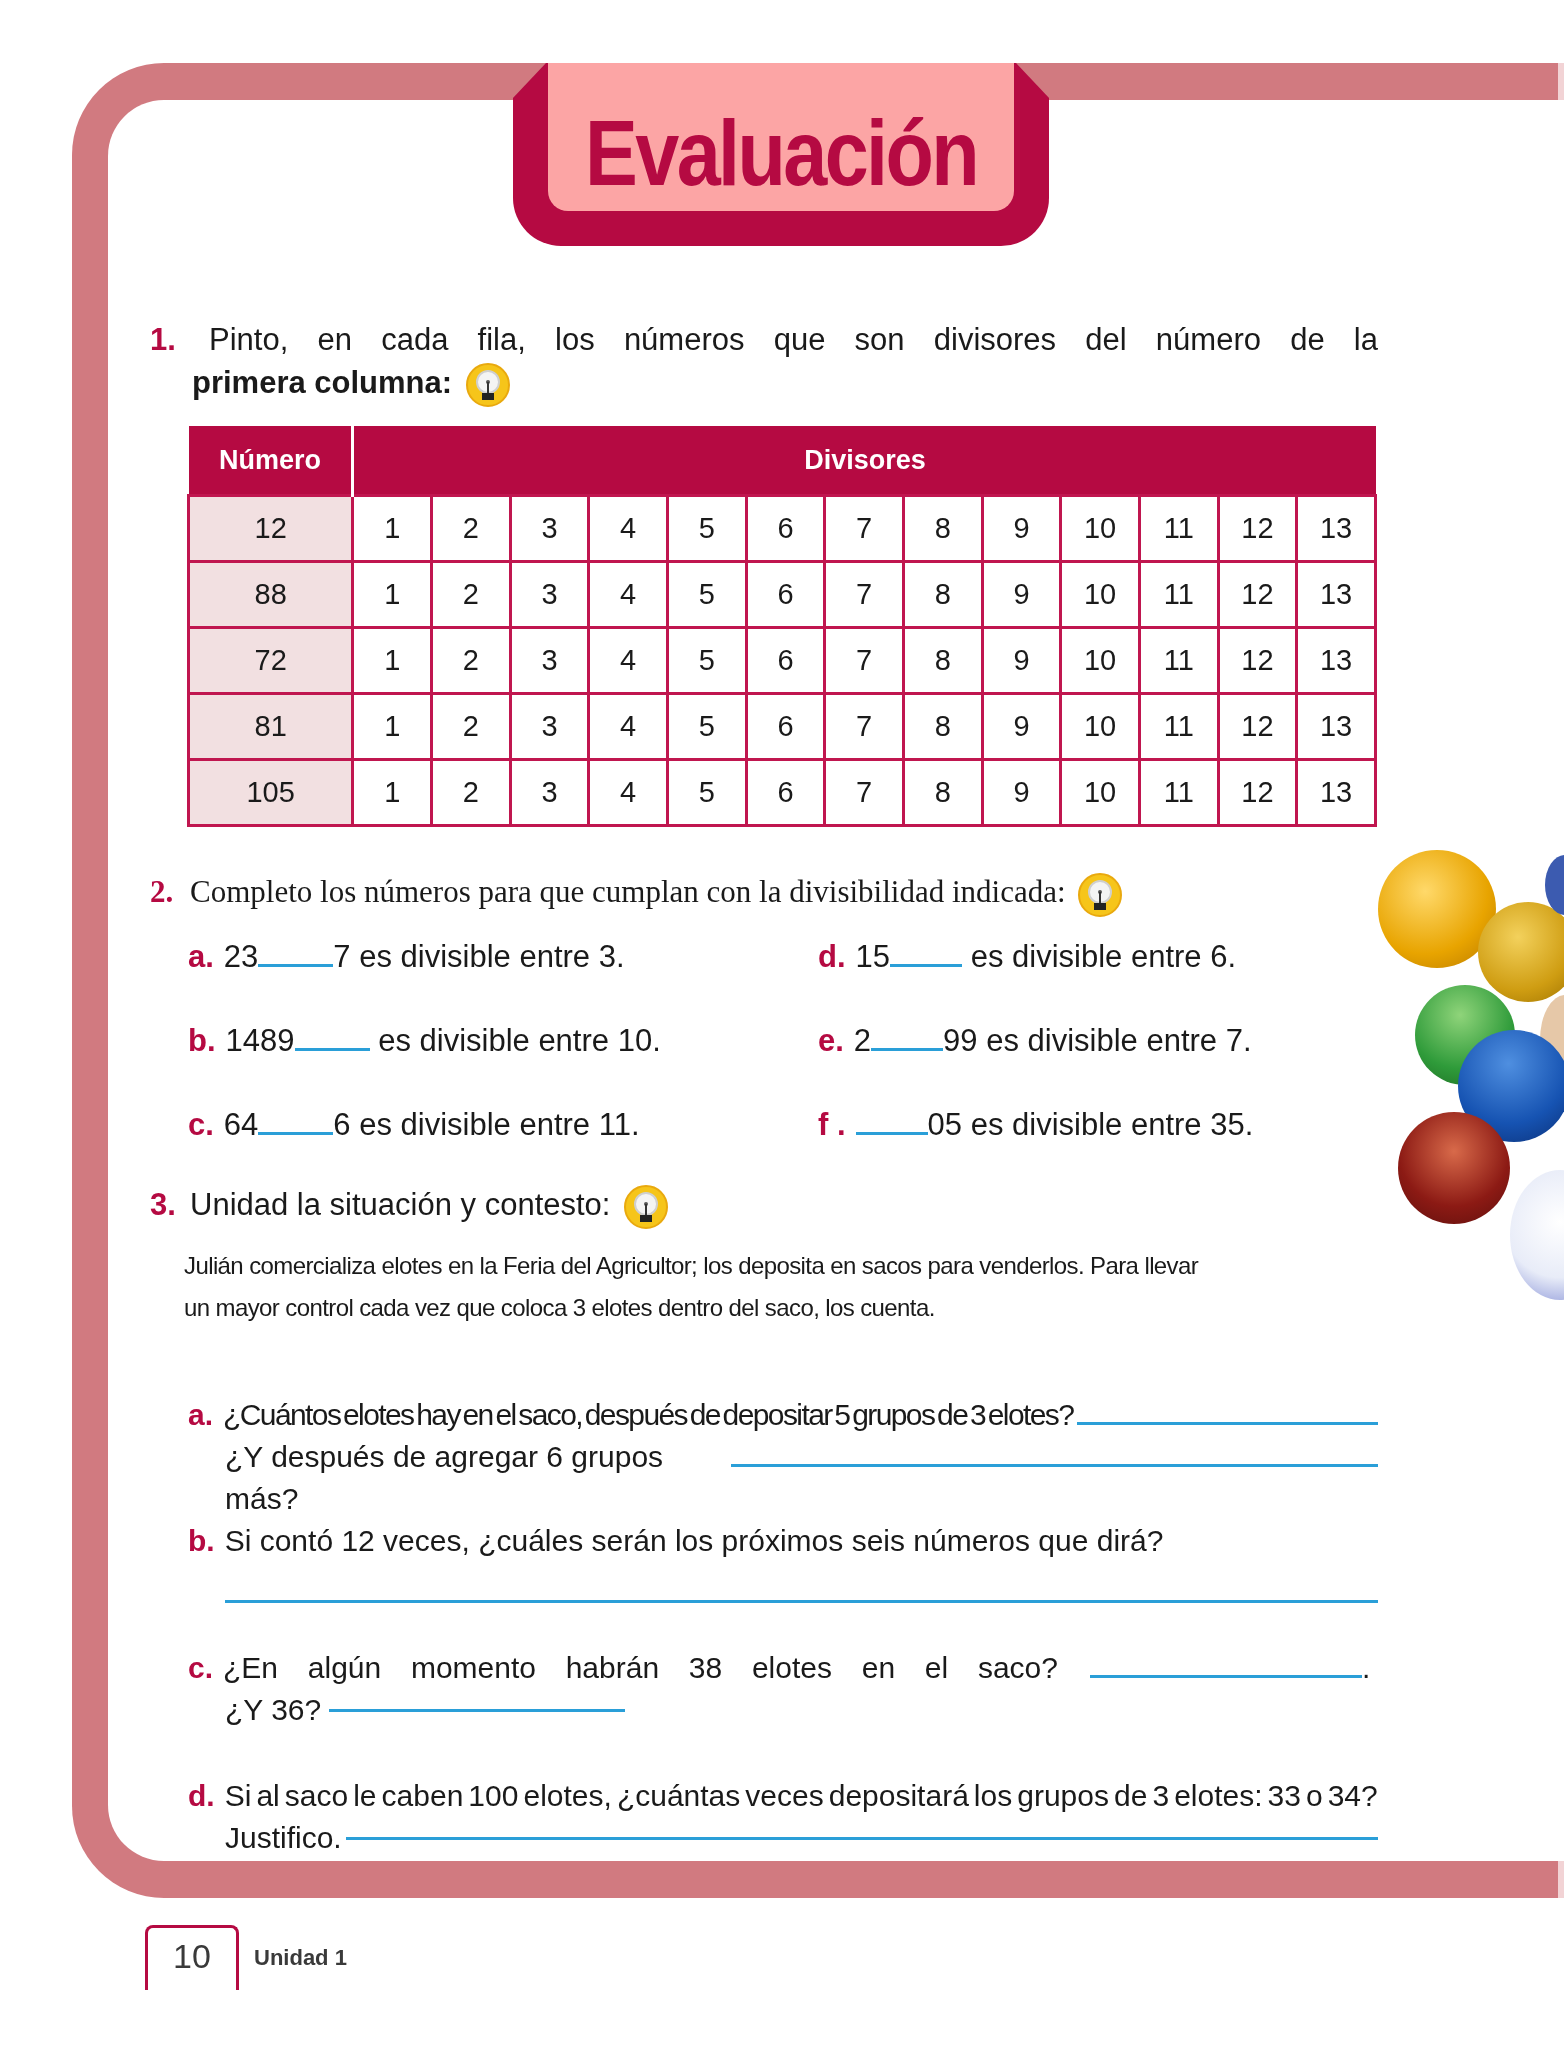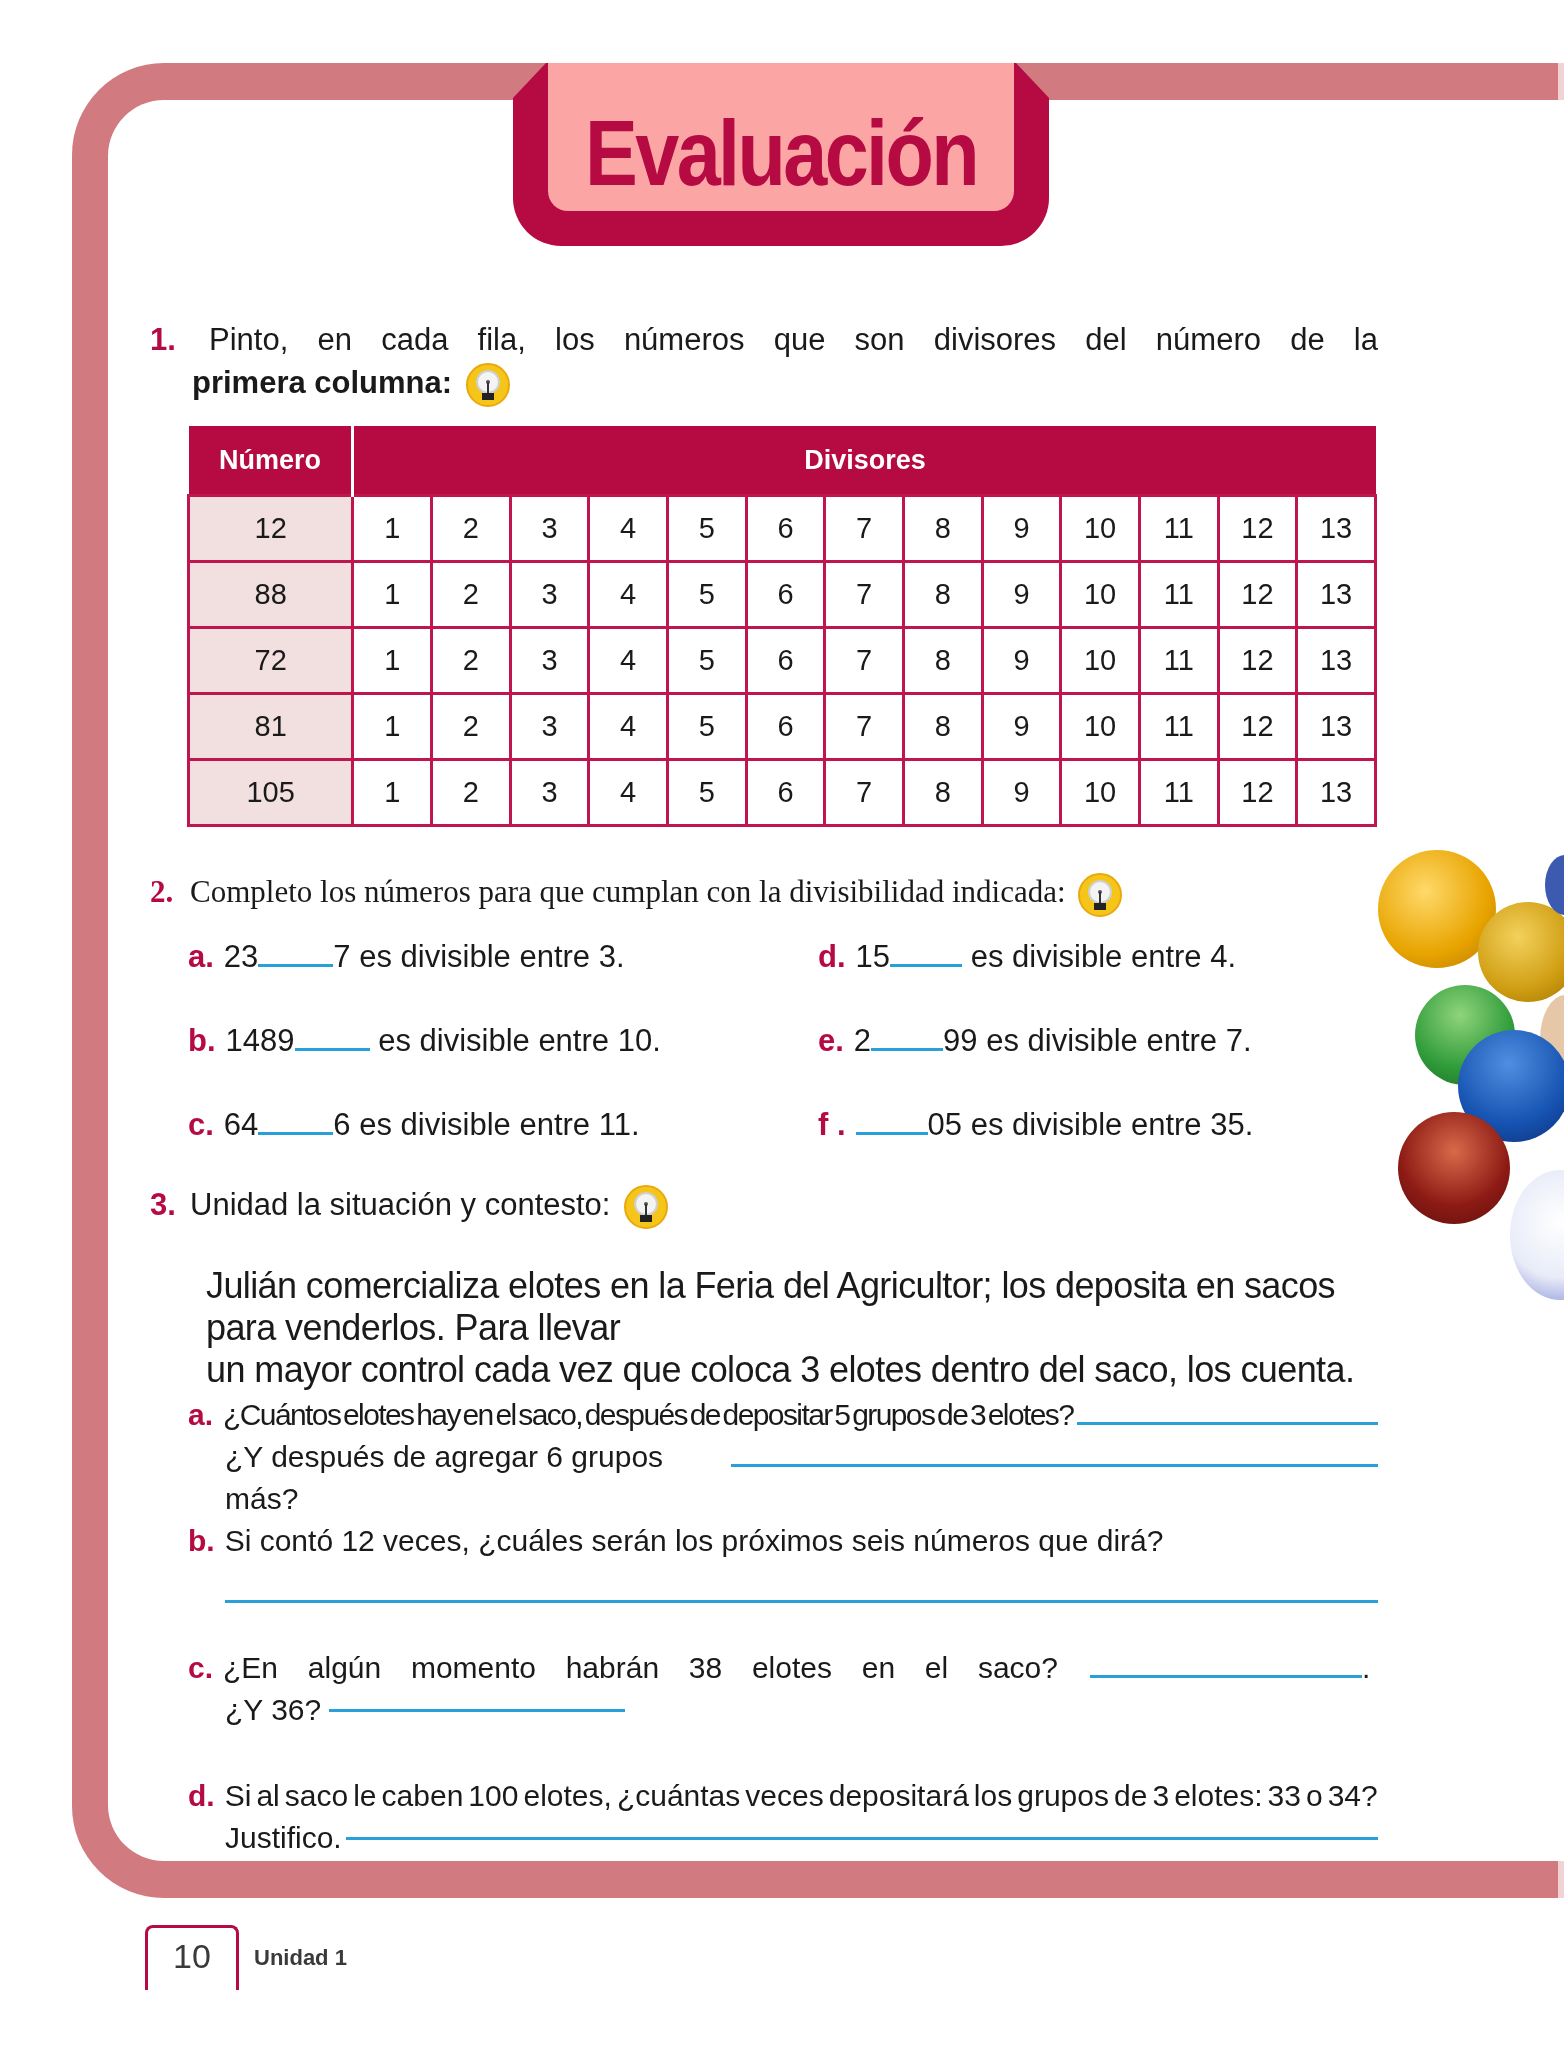--- a/index.html
+++ b/index.html
@@ -46,21 +46,21 @@
   .tbl th.h-num { width: 158px; border-right: 3px solid #fff; }
   .tbl td { border: 3px solid #c0164f; height: 61px; text-align: center; width: 73px; }
   .tbl td.num { background: #f2e0e1; width: 158px; }
 
   
   .q2 { left: 150px; top: 870px; font-family: Liberation Serif, serif; }
   .q2-item { position: absolute; font-size: 31px; line-height: 43px; }
 
   
   .q3 { left: 150px; top: 1183px; }
-  .q3-para { position: absolute; left: 206px; top: 1245px; width: 1190px; font-size: 36px; line-height: 42px; letter-spacing: -0.6px; margin-top: 20px; }
+  .q3-para { position: absolute; left: 184px; top: 1245px; width: 1190px; font-size: 24px; line-height: 42px; letter-spacing: -0.6px; }
   .sub { position: absolute; left: 188px; width: 1190px; font-size: 30px; line-height: 42px; }
   .sub .cont { padding-left: 37px; }
   .ansline { display: inline-block; border-bottom: 3px solid #2a9fd8; }
 
   
   .marbles { position: absolute; left: 1360px; top: 830px; width: 204px; height: 520px; }
   .marble { position: absolute; border-radius: 50%; }
 
   
   .page-box { position: absolute; left: 145px; top: 1925px; width: 88px; height: 62px;
@@ -213,21 +213,21 @@
         <circle cx="23" cy="20" r="2" fill="#555"></circle>
         <line x1="23" y1="20" x2="23" y2="32" stroke="#333" stroke-width="2"></line>
         <rect x="17" y="31" width="12" height="7" fill="#222"></rect>
       </svg>
   </span>
 </div>
 <div id="q2-items">
     <div class="q2-item" style="left: 188px; top: 935px;"><span class="letter">a.</span><span>23</span><span class="blank" style="width:75px"></span><span style="white-space:pre">7 es divisible entre 3.</span></div>
     <div class="q2-item" style="left: 188px; top: 1019px;"><span class="letter">b.</span><span>1489</span><span class="blank" style="width:75px"></span><span style="white-space:pre"> es divisible entre 10.</span></div>
     <div class="q2-item" style="left: 188px; top: 1103px;"><span class="letter">c.</span><span>64</span><span class="blank" style="width:75px"></span><span style="white-space:pre">6 es divisible entre 11.</span></div>
-    <div class="q2-item" style="left: 818px; top: 935px;"><span class="letter">d.</span><span>15</span><span class="blank" style="width:72px"></span><span style="white-space:pre"> es divisible entre 4.</span></div>
+    <div class="q2-item" style="left: 818px; top: 935px;"><span class="letter">d.</span><span>15</span><span class="blank" style="width:72px"></span><span style="white-space:pre"> es divisible entre 6.</span></div>
     <div class="q2-item" style="left: 818px; top: 1019px;"><span class="letter">e.</span><span>2</span><span class="blank" style="width:72px"></span><span style="white-space:pre">99 es divisible entre 7.</span></div>
     <div class="q2-item" style="left: 818px; top: 1103px;"><span class="letter">f .</span><span></span><span class="blank" style="width:72px"></span><span style="white-space:pre">05 es divisible entre 35.</span></div>
   </div>
 
 <div class="marbles">
   <div class="marble" style="left:18px;top:20px;width:118px;height:118px;background:radial-gradient(circle at 40% 35%,#ffd96a,#e8a400 60%,#b77800);"></div>
   <div class="marble" style="left:118px;top:72px;width:100px;height:100px;background:radial-gradient(circle at 40% 35%,#f3d15c,#cf9d12 60%,#9c7000);"></div>
   <div class="marble" style="left:185px;top:25px;width:40px;height:60px;background:#3c5bb0;"></div>
   <div class="marble" style="left:55px;top:155px;width:100px;height:100px;background:radial-gradient(circle at 45% 30%,#8fd47a,#2f9b3a 60%,#1c6a22);"></div>
   <div class="marble" style="left:180px;top:165px;width:50px;height:90px;background:#e6c8a8;"></div>

